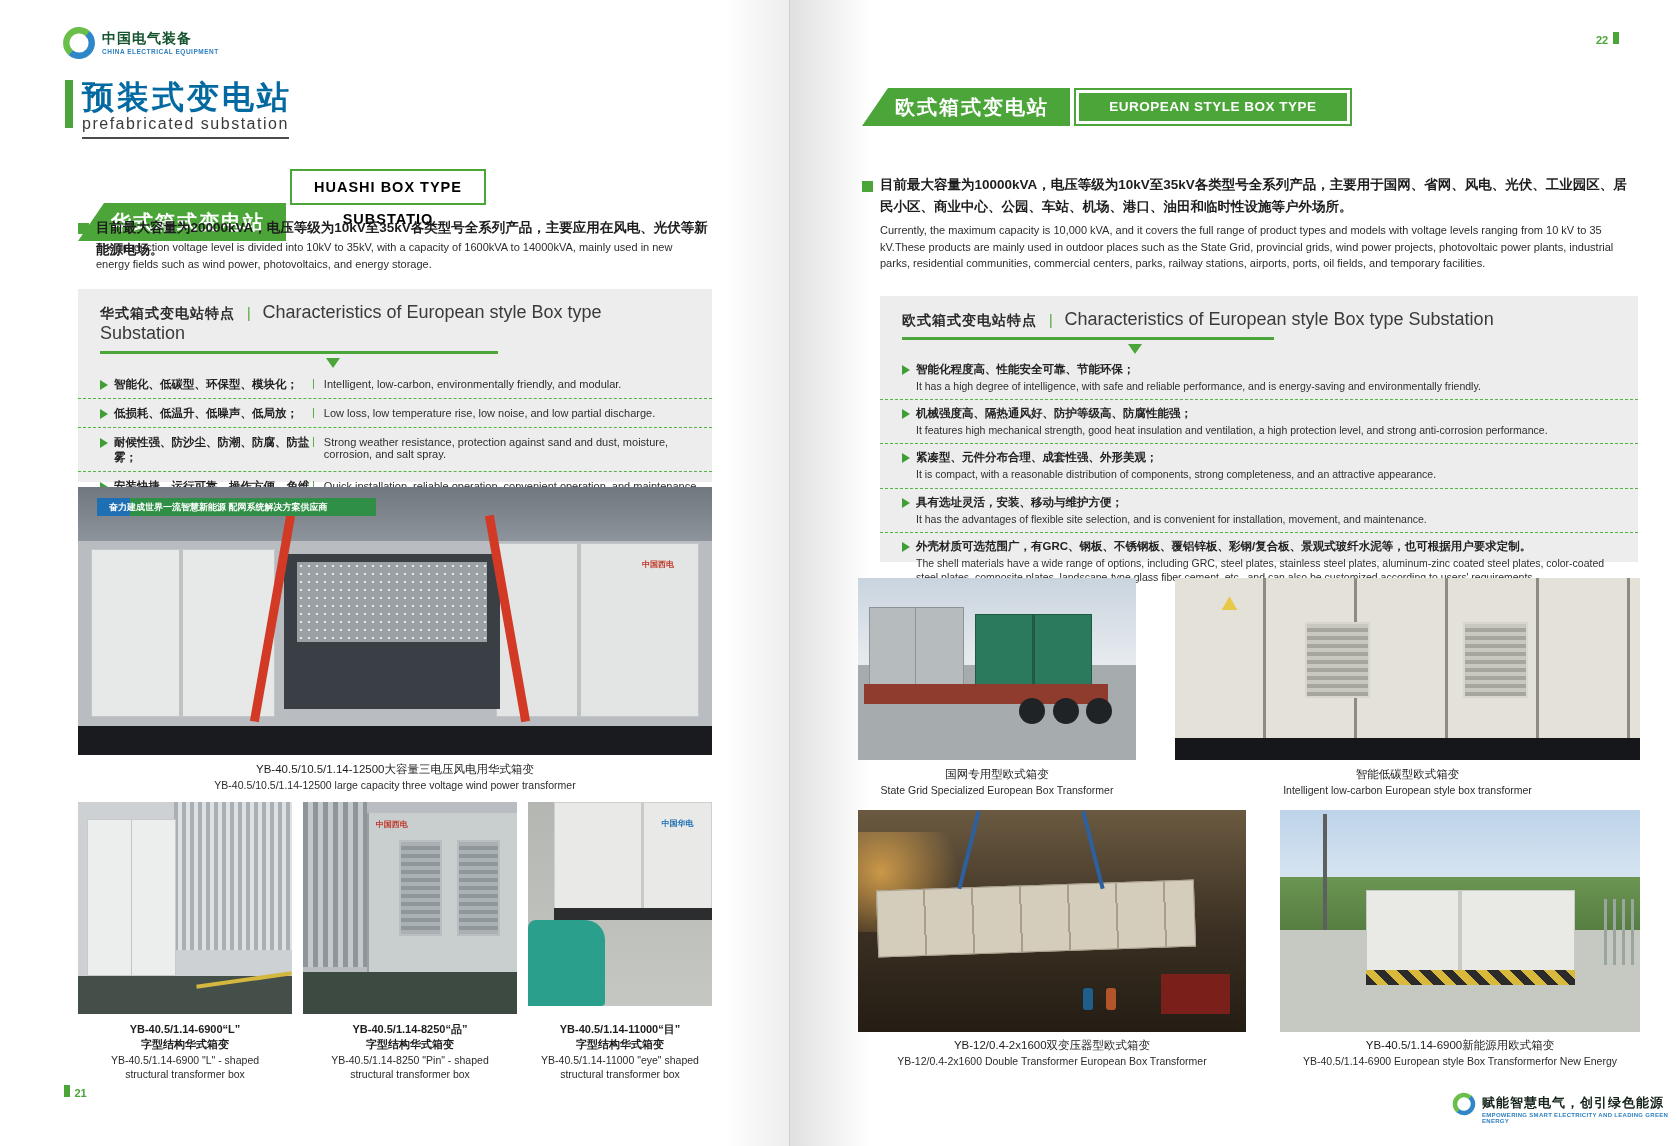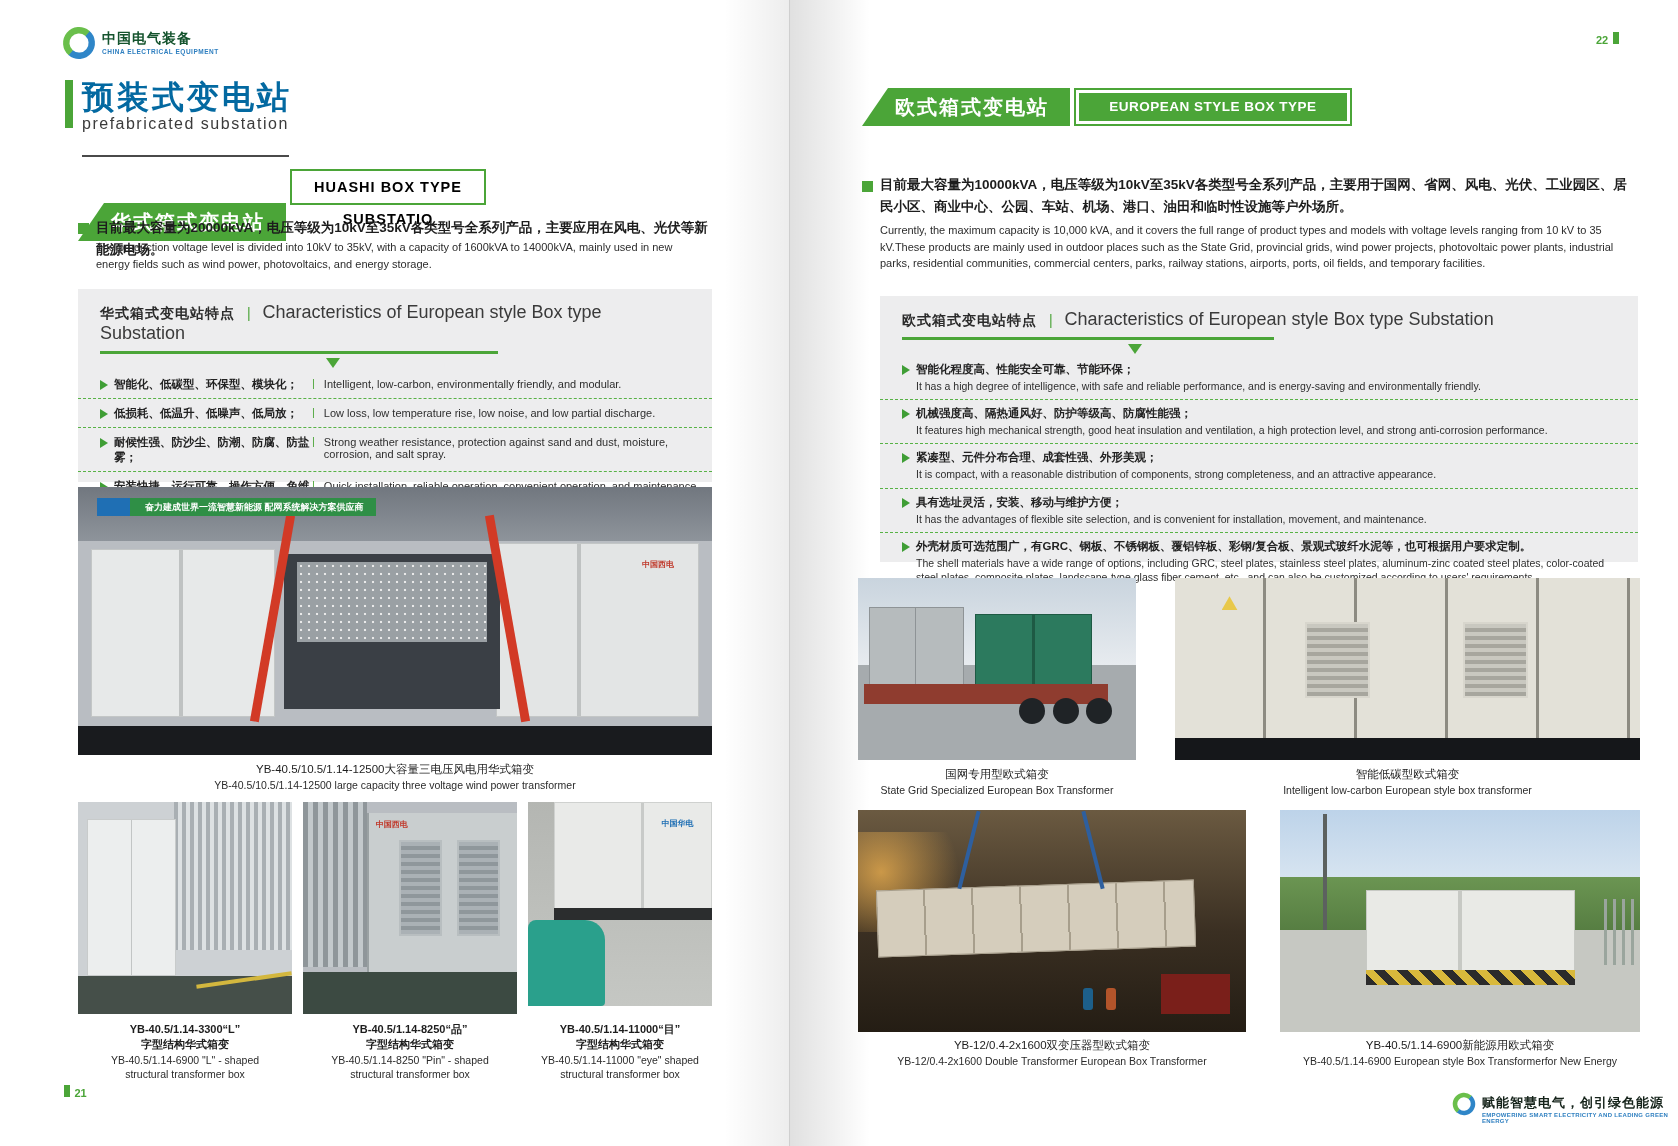--- a/index.html
+++ b/index.html
@@ -18,21 +18,21 @@
     background:linear-gradient(to right, rgba(0,0,0,0.12), rgba(0,0,0,0)); }
 
   
   .logo-cn { font-size:14px; font-weight:bold; color:#14532d; letter-spacing:1px; }
   .logo-en { font-size:6.5px; color:#2e7fc0; letter-spacing:0.5px; font-weight:bold; }
 
   
   .title-bar { width:8px; height:48px; background:#4ba538; }
   .title-cn { font-size:32px; font-weight:bold; color:#0369a1; letter-spacing:3px; }
   .title-en { font-size:16px; color:#3b3b3b; letter-spacing:1.5px;
-    border-bottom:2px solid #4a4a4a; padding-bottom:22px; }
+    border-bottom:2px solid #4a4a4a; padding-bottom:4px; }
 
   
   .banner-cn {
     height:38px; line-height:38px; background:#4ba538; color:#fff;
     font-size:20px; font-weight:bold; text-align:center; letter-spacing:2px;
     clip-path:polygon(26px 0, 100% 0, 100% 100%, 0 100%); padding-left:12px;
   }
   .banner-en-outline {
     height:36px; line-height:32px; background:#fff; border:2px solid #4ba538;
     color:#000000; font-weight:bold; font-size:14.5px; text-align:center; letter-spacing:1px;
@@ -77,21 +77,21 @@
   .gcap { text-align:center; line-height:1.4; }
   .gcap .c1 { font-size:11px; font-weight:bold; color:#1d1d1d; }
   .gcap .c2 { font-size:10.5px; color:#2b2b2b; }
 
   .pgnum { font-size:11px; font-weight:bold; color:#4ba538; }
   .pgbar { width:6px; height:12px; background:#4ba538; display:inline-block; }
 
   .foot-cn { font-size:13px; font-weight:bold; color:#15231a; letter-spacing:1px; }
   .foot-en { font-size:6px; color:#2e7fc0; font-weight:bold; letter-spacing:0.3px; }
 
-  .hp-banner-text { font-size:9px; color:#fff; font-weight:bold; line-height:1.4; padding:3px 0;margin-left:48px; }
+  .hp-banner-text { font-size:9px; color:#fff; font-weight:bold; line-height:1.4; padding:3px 12px; }
   .tiny-logo { font-size:8px; font-weight:bold; }
 </style>
 </head>
 <body>
 
 <div class="sheet">
 
   <div class="spine-sh-l"></div>
   <div class="spine-sh-r"></div>
   <div class="spine-line"></div>
@@ -194,21 +194,21 @@
   </div>
   <div class="photo" style="left:528px; top:802px; width:184px; height:204px;">
     <div class="abs" style="left:0; top:0; right:0; bottom:0; background:linear-gradient(#b4b6b2,#c5c7c3);"></div>
     <div class="abs" style="left:14%; top:0; right:0; height:56%; background:#e9eae8; border:1px solid #cfd1cf; background-image:linear-gradient(90deg, transparent 55%, #c8cac8 55%, #c8cac8 57%, transparent 57%);"></div>
     <div class="abs" style="left:14%; top:52%; right:0; height:6%; background:#2b2d2e;"></div>
     <div class="abs" style="left:0; bottom:0; width:42%; height:42%; background:#2aa08c; border-radius:8px 20px 4px 0;"></div>
     <div class="abs tiny-logo" style="right:10%; top:8%; color:#1f6fb4;">中国华电</div>
   </div>
 
   <div class="abs gcap" style="left:78px; top:1022px; width:214px;">
-    <div class="c1">YB-40.5/1.14-3300“L”</div>
+    <div class="c1">YB-40.5/1.14-6900“L”</div>
     <div class="c1">字型结构华式箱变</div>
     <div class="c2">YB-40.5/1.14-6900 "L" - shaped</div>
     <div class="c2">structural transformer box</div>
   </div>
   <div class="abs gcap" style="left:303px; top:1022px; width:214px;">
     <div class="c1">YB-40.5/1.14-8250“品”</div>
     <div class="c1">字型结构华式箱变</div>
     <div class="c2">YB-40.5/1.14-8250 "Pin" - shaped</div>
     <div class="c2">structural transformer box</div>
   </div>

